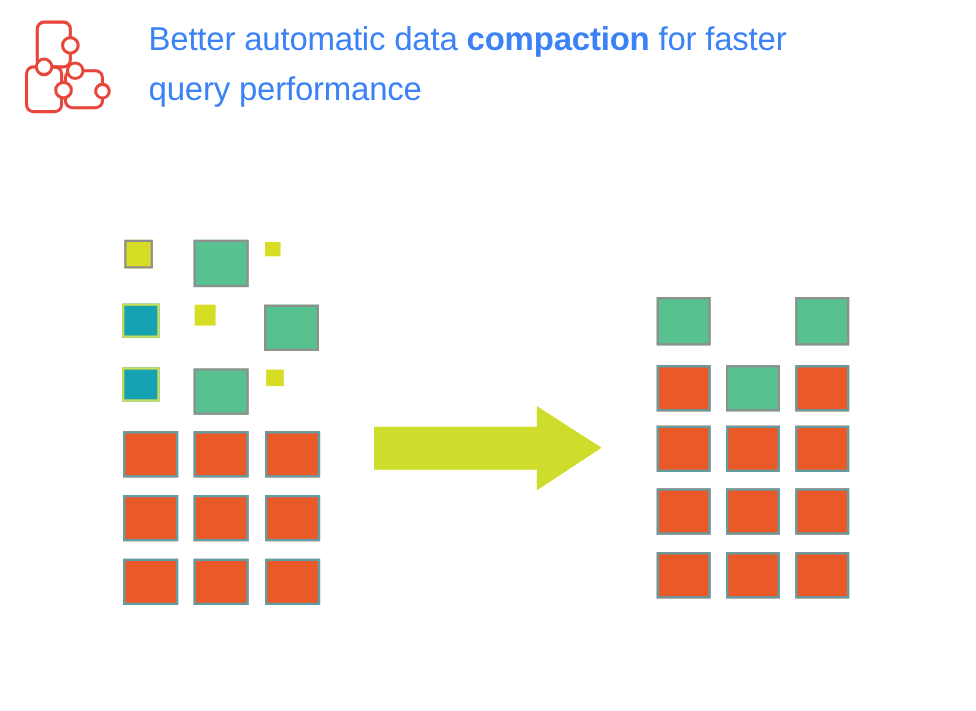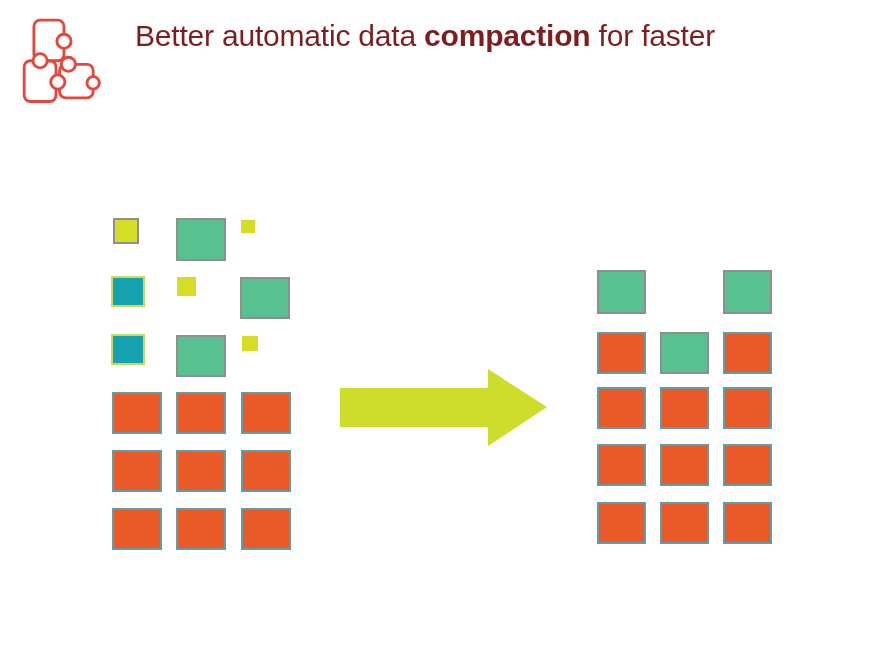--- a/index.html
+++ b/index.html
@@ -12,21 +12,21 @@
     font-family: "Liberation Sans", sans-serif;
   }
   #title {
     position: absolute;
     left: 135px;
     top: 13px;
     width: 740px;
     font-size: 30px;
     line-height: 46px;
     font-weight: 400;
-    color: #7f1d1d;
+    color: #3b82f6;
     letter-spacing: -0.2px;
   }
   #title b { font-weight: 700; }
   #puzzle-icon {
     position: absolute;
     left: 10px;
     top: 10px;
   }
   #diagram-layer {
     position: absolute;
@@ -54,20 +54,21 @@
     <rect x="56" y="56" width="38" height="38" rx="7" stroke="#e8463a"></rect>
     <circle cx="61" cy="30" r="8" fill="#ffffff" stroke="#e8463a"></circle>
     <circle cx="34" cy="52" r="8" fill="#ffffff" stroke="#e8463a"></circle>
     <circle cx="66" cy="56" r="8" fill="#ffffff" stroke="#e8463a"></circle>
     <circle cx="54" cy="76" r="8" fill="#ffffff" stroke="#e8463a"></circle>
     <circle cx="94" cy="77" r="7" fill="#ffffff" stroke="#e8463a"></circle>
   </svg>
 
   <div id="title">
     <span>Better automatic data </span><b>compaction</b><span> for faster</span><br>
+    <span>query performance</span>
   </div>
 
   <div id="diagram-layer">
     <svg id="compaction-arrow" width="212" height="82" viewBox="0 0 212 82">
       <polygon points="2,21 150,21 150,2 209,40 150,79 150,60 2,60" fill="#cedd2b"></polygon>
     </svg>
   <div class="file-square" style="left: 113px; top: 218px; width: 26px; height: 26px; background: rgb(213, 222, 36); border: 2px solid rgb(143, 143, 143);"></div>
       <div class="file-square" style="left: 176px; top: 218px; width: 50px; height: 43px; background: rgb(87, 193, 144); border: 2px solid rgb(143, 143, 143);"></div>
       <div class="file-square" style="left: 241px; top: 220px; width: 14px; height: 13px; background: rgb(213, 222, 36);"></div>
       <div class="file-square" style="left: 111px; top: 276px; width: 34px; height: 31px; background: rgb(23, 162, 178); border: 2px solid rgb(203, 220, 85);"></div>

